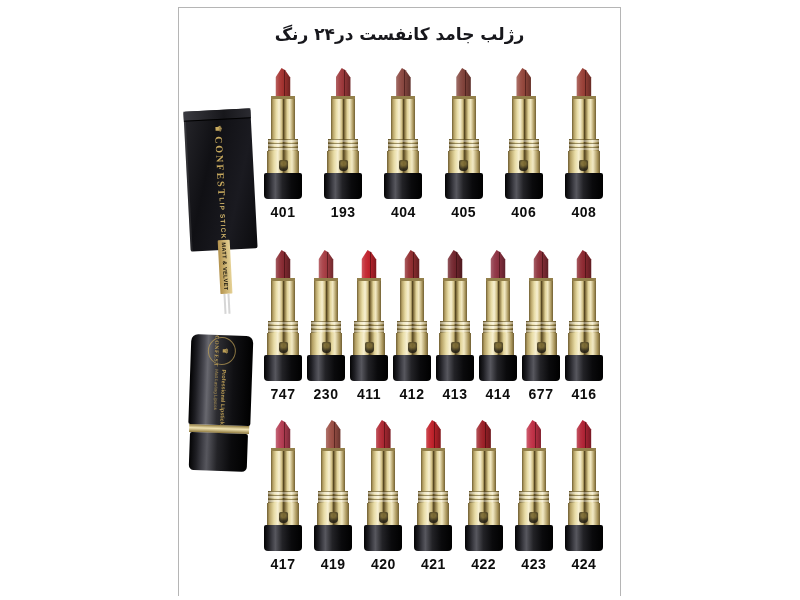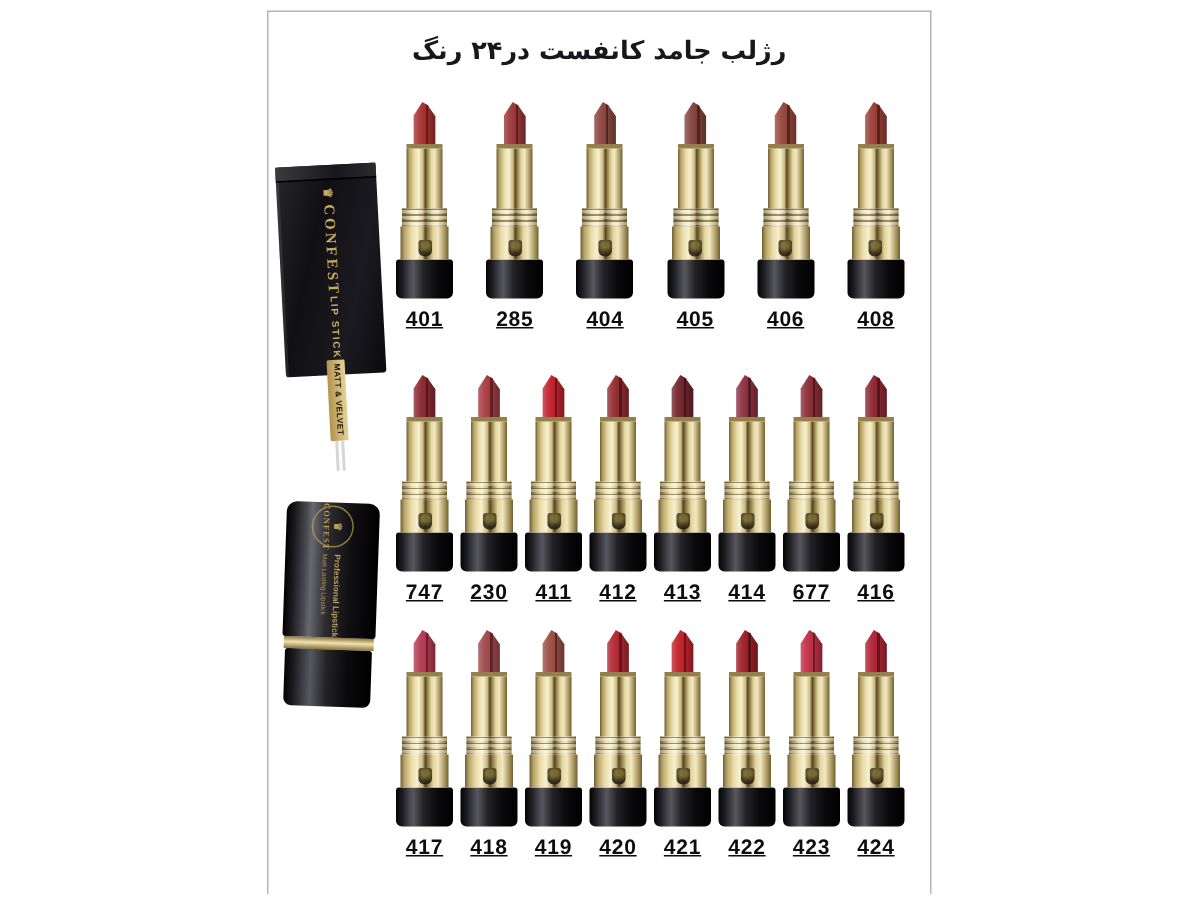--- a/index.html
+++ b/index.html
@@ -30,21 +30,21 @@
           rgba(0,0,0,.10) 62%,rgba(0,0,0,.30) 86%,rgba(0,0,0,.42) 100%);}
   .neck{width:24px;height:40px;border-top:3px solid #93804b;position:relative;}
   .collar{width:30px;height:12px;
           background:repeating-linear-gradient(180deg,rgba(86,70,26,.55) 0 1px,rgba(255,255,255,.35) 1px 3px,
           rgba(0,0,0,0) 3px 4px),linear-gradient(90deg,#6f5e33 0%,#e8dca6 22%,#f7f0d2 34%,#cbb97c 46%,
           #564722 52%,#8a7743 57%,#e3d59b 68%,#f2e9c4 78%,#a9955b 92%,#6f5e33 100%);}
   .bodyg{width:32px;height:22px;position:relative;display:flex;justify-content:center;align-items:flex-end;}
   .emblem{width:9px;height:11px;margin-bottom:2px;border-radius:2px 2px 4px 4px;opacity:.9;
           background:radial-gradient(circle at 50% 32%,#7a6933 0 2px,#2e2817 62%,#191510 100%);}
   .baseb{width:38px;height:26px;border-radius:2px 2px 4px 4px;}
-  .code{margin-top:6px;font-size:14px;line-height:14px;font-weight:700;letter-spacing:.5px;color:#0d0d0d;text-decoration:underline;}
+  .code{margin-top:6px;font-size:14px;line-height:14px;font-weight:700;letter-spacing:.5px;color:#0d0d0d;}
 
   
   .box{position:absolute;left:8px;top:102px;width:67px;height:140px;transform:rotate(-3deg);
        border-radius:2px;background:linear-gradient(105deg,#26262b 0%,#101014 35%,#1a1a20 70%,#0b0b0e 100%);
        box-shadow:inset 2px 0 0 rgba(255,255,255,.09);}
   .box-lid{position:absolute;top:0;left:0;right:0;height:9px;border-bottom:1px solid #000;
        background:linear-gradient(90deg,#3a3a40,#17171b 60%,#2a2a30);}
   .box-label{position:absolute;width:124px;height:63px;left:50%;top:53%;
        transform:translate(-50%,-50%) rotate(90deg);display:flex;align-items:center;
        justify-content:space-between;padding:0 3px;box-sizing:border-box;}
@@ -131,21 +131,21 @@
   </div>
 
   <div class="lip">
     <div class="bullet" style="background: rgb(158, 57, 60);"></div>
     <div class="neck goldgrad"></div>
     <div class="collar"></div>
     <div class="bodyg goldgrad">
       <span class="emblem"></span>
     </div>
     <div class="baseb blackgrad"></div>
-    <div class="code">285</div>
+    <div class="code">193</div>
   </div>
 
 
   <div class="lip">
     <div class="bullet" style="background: rgb(141, 74, 67);"></div>
     <div class="neck goldgrad"></div>
     <div class="collar"></div>
     <div class="bodyg goldgrad">
       <span class="emblem"></span>
     </div>
@@ -281,30 +281,20 @@
     <div class="bullet" style="background: rgb(180, 61, 83);"></div>
     <div class="neck goldgrad"></div>
     <div class="collar"></div>
     <div class="bodyg goldgrad">
       <span class="emblem"></span>
     </div>
     <div class="baseb blackgrad"></div>
     <div class="code">417</div>
   </div>
 
-  <div class="lip">
-    <div class="bullet" style="background: rgb(160, 75, 79);"></div>
-    <div class="neck goldgrad"></div>
-    <div class="collar"></div>
-    <div class="bodyg goldgrad">
-      <span class="emblem"></span>
-    </div>
-    <div class="baseb blackgrad"></div>
-    <div class="code">418</div>
-  </div>
 
   <div class="lip">
     <div class="bullet" style="background: rgb(156, 80, 70);"></div>
     <div class="neck goldgrad"></div>
     <div class="collar"></div>
     <div class="bodyg goldgrad">
       <span class="emblem"></span>
     </div>
     <div class="baseb blackgrad"></div>
     <div class="code">419</div>

